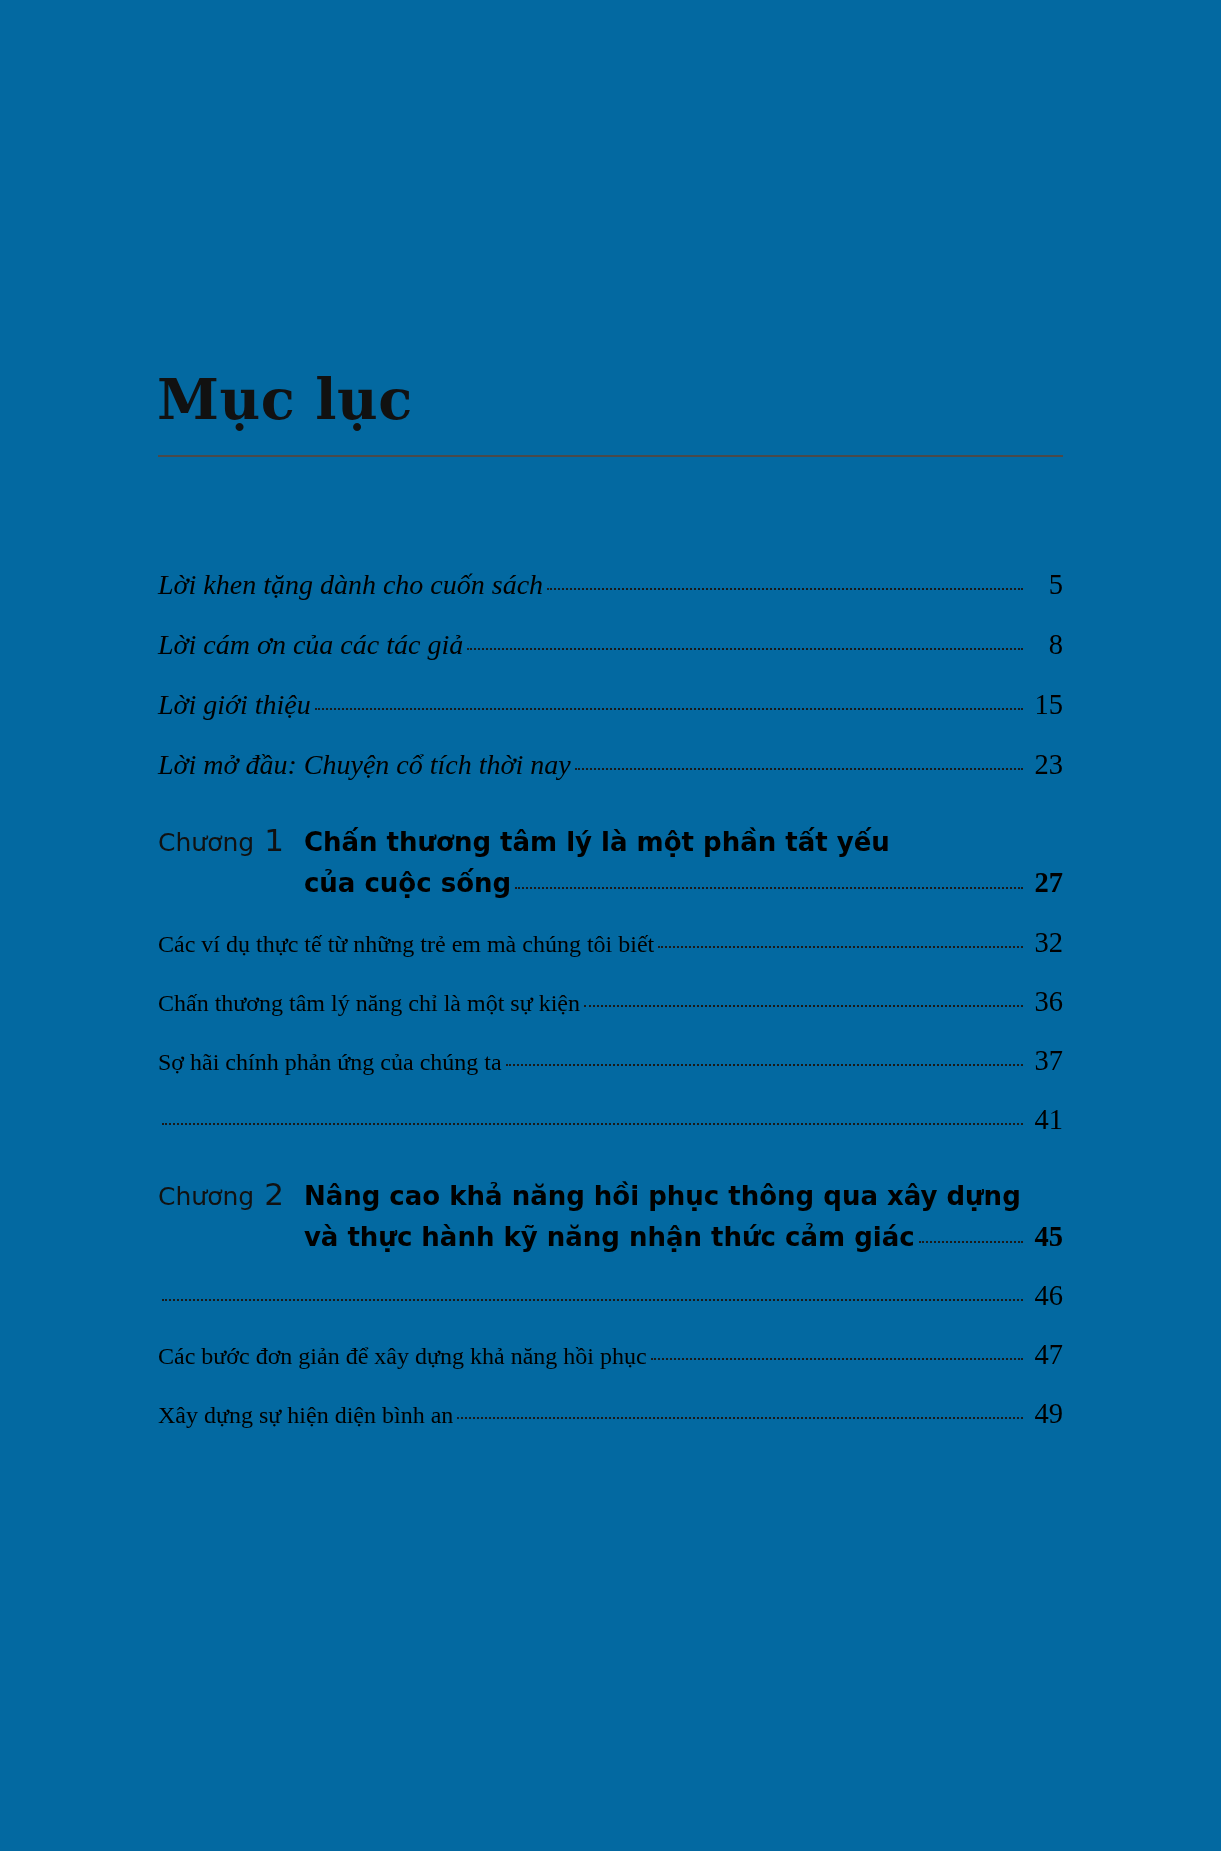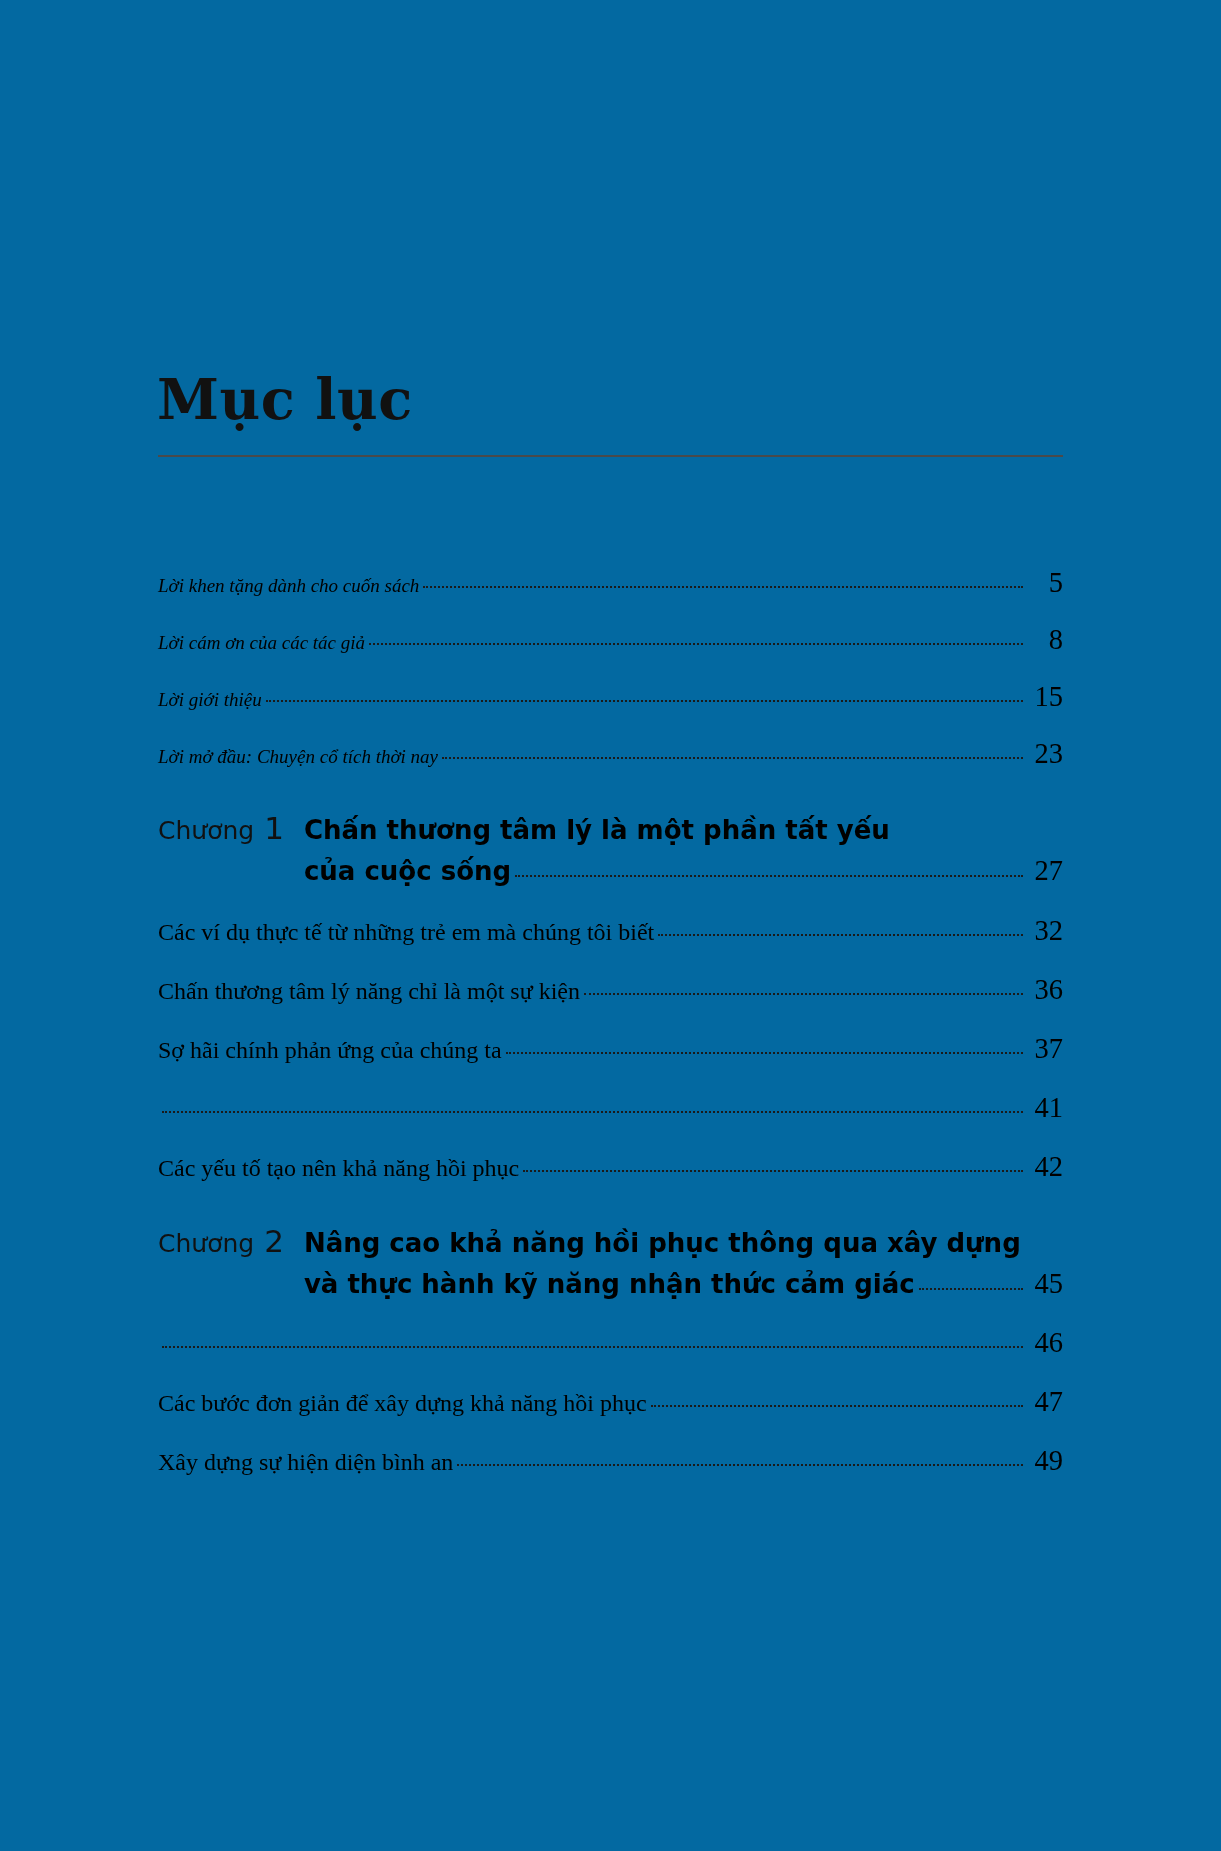--- a/index.html
+++ b/index.html
@@ -54,21 +54,21 @@
     margin-left: 3px;
     margin-bottom: 25px;
   }
   .row .label {
     font-size: 24px;
     line-height: 1.25;
     white-space: nowrap;
   }
   .row.front .label {
     font-style: italic;
-    font-size: 19px;
+    font-size: 28px;
   }
   .leader {
     flex: 1 1 auto;
     margin: 0 6px 0 4px;
     position: relative;
     top: -4px;
     border-bottom: 2.4px dotted #1a1a1a;
     min-width: 14px;
   }
   .page-num {
@@ -116,21 +116,21 @@
   }
   .chap-title-line .txt {
     white-space: nowrap;
     text-align: right;
   }
   .chap-title-line .leader {
     top: -3px;
   }
   .chap-title-line .page-num {
     font-family: "Liberation Serif", serif;
-    font-weight: normal;
+    font-weight: bold;
     font-size: 28.5px;
   }
   .sub-rows {
     margin-top: 22px;
   }
   .sub-rows .row {
     margin-bottom: 27px;
   }
 </style>
 </head>
@@ -195,25 +195,20 @@
         </div>
         <div class="row">
           <span class="label">Sợ hãi chính phản ứng của chúng ta</span>
           <span class="leader"></span>
           <span class="page-num">37</span>
         </div>
         <div class="row">
           <span class="leader"></span>
           <span class="page-num">41</span>
         </div>
-        <div class="row">
-          <span class="label">Các yếu tố tạo nên khả năng hồi phục</span>
-          <span class="leader"></span>
-          <span class="page-num">42</span>
-        </div>
       </div>
 
       <div class="chapter">
         <div class="chapter-head">
           <span class="chap-word">Chương</span>
           <span class="chap-num">2</span>
           <span class="chap-title-wrap">
             <span class="chap-title-line">
               <span class="txt">Nâng cao khả năng hồi phục thông qua xây dựng</span>
             </span>

